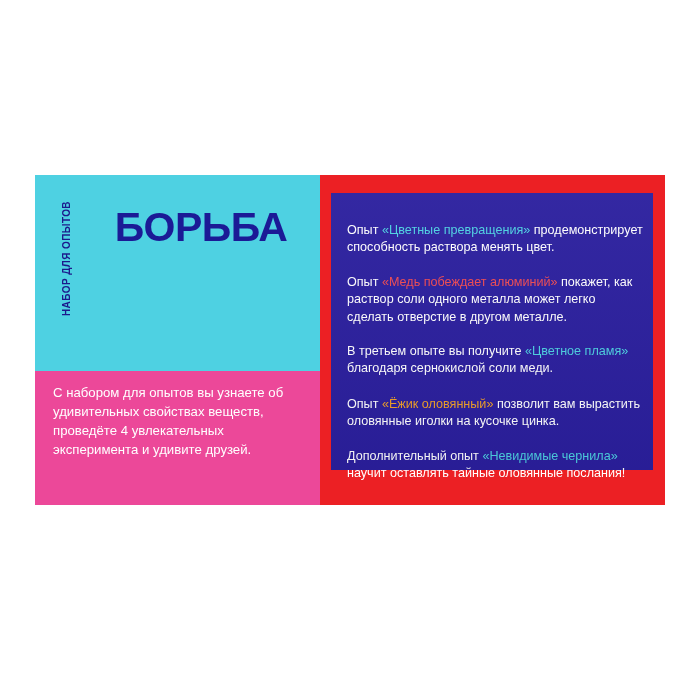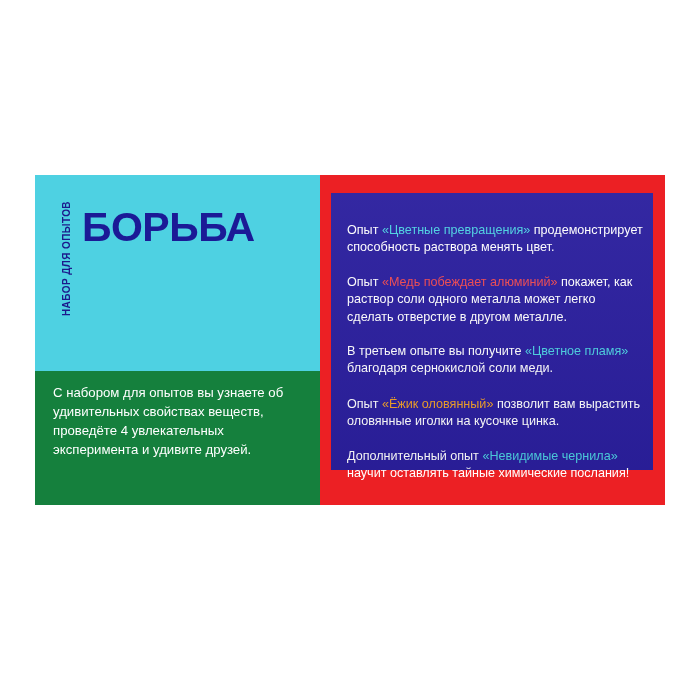--- a/index.html
+++ b/index.html
@@ -57,30 +57,31 @@
   #main-title {
     position: absolute;
     left: 47px;
     top: 30px;
     width: 238px;
     color: #1b1a96;
     font-weight: bold;
     font-size: 41px;
     line-height: 45px;
     letter-spacing: -0.5px;
+    text-align: center;
   }
   #main-title .l2 { display: block; }
 
   #desc-panel {
     position: absolute;
     left: 0;
     top: 196px;
     width: 285px;
     height: 134px;
-    background: #15803d;
+    background: #ec4899;
     color: #ffffff;
   }
 
   #desc-text {
     position: absolute;
     left: 18px;
     top: 12px;
     width: 250px;
     font-size: 13.2px;
     line-height: 19px;
@@ -160,17 +161,17 @@
     <p class="para" id="p1">
       <span>Опыт </span><span class="hl-red">«Медь побеждает алюминий»</span><span> покажет, как раствор соли одного металла может легко сделать отверстие в другом металле.</span>
     </p>
     <p class="para" id="p2">
       <span>В третьем опыте вы получите </span><span class="hl-cyan">«Цветное пламя»</span><span> благодаря сернокислой соли меди.</span>
     </p>
     <p class="para" id="p3">
       <span>Опыт </span><span class="hl-org">«Ёжик оловянный»</span><span> позволит вам вырастить оловянные иголки на кусочке цинка.</span>
     </p>
     <p class="para" id="p4">
-      <span>Дополнительный опыт </span><span class="hl-cyan">«Невидимые чернила»</span><span> научит оставлять тайные химические послания!</span>
+      <span>Дополнительный опыт </span><span class="hl-cyan">«Невидимые чернила»</span><span> научит оставлять тайные оловянные послания!</span>
     </p>
   </div>
 
 </div>
 
 </body></html>

